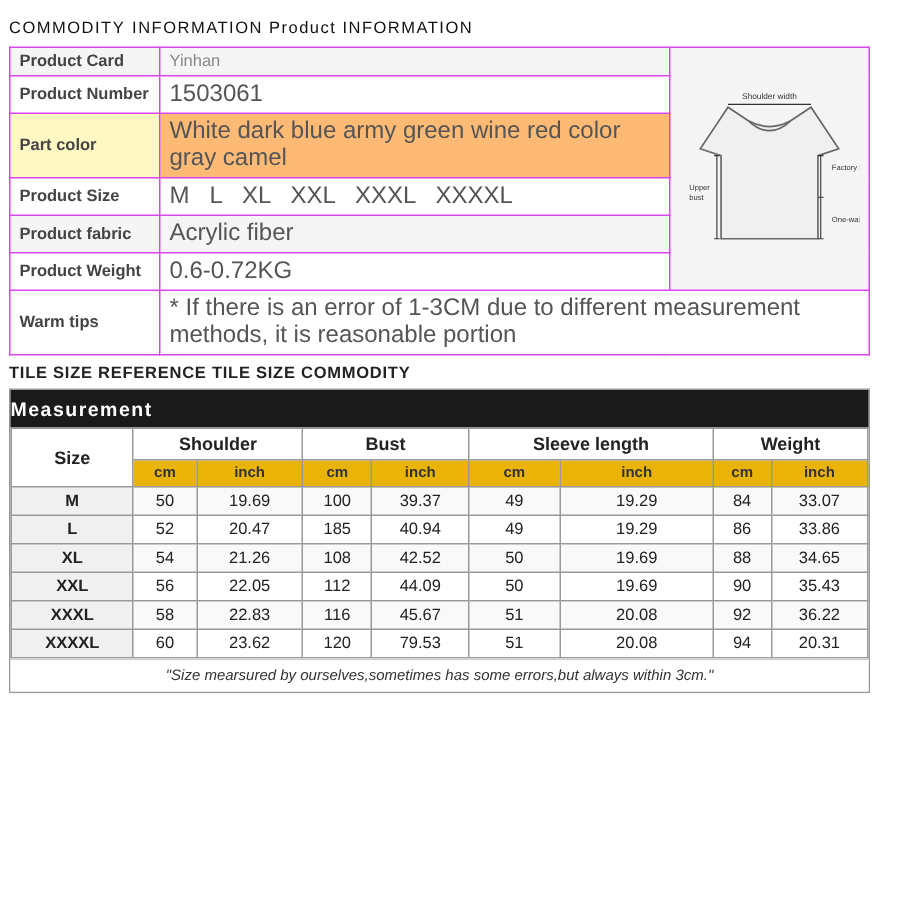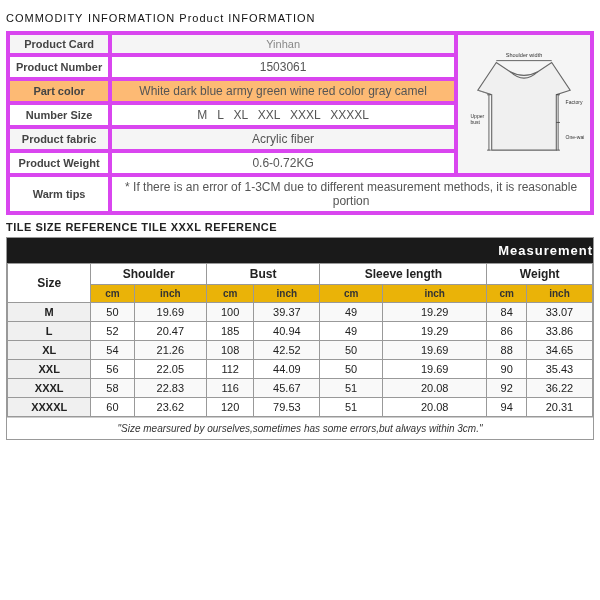--- a/index.html
+++ b/index.html
@@ -6,61 +6,60 @@
     body {
       font-family: Arial, sans-serif;
       font-size: 11px;
       background: #fff;
       width: 600px;
       min-height: 600px;
       color: #222;
     }
     .outer {
       width: 600px;
-      padding: 10px 6px 10px 6px;
+      padding: 10px 20px 10px 6px;
     }
     .commodity-header {
       font-size: 13px;
       font-weight: bold;
       letter-spacing: 1px;
       margin-bottom: 6px;
       color: #111;
     }
     .commodity-header span {
       font-weight: normal;
       font-size: 11px;
     }
     .info-table {
       width: 100%;
       border-collapse: collapse;
       border: 1px solid #bbb;
       margin-bottom: 0;
     }
     .info-table td {
-      border: 4px solid #d946ef;
+      border: 1px solid #d946ef;
       padding: 3px 6px;
       vertical-align: middle;
-      text-align: center;
     }
     .info-table tr:nth-child(odd) td {
       background: #f5f5f5;
     }
     .info-table tr:nth-child(even) td {
       background: #fff;
     }
     .info-table .label-cell {
       font-weight: bold;
       color: #444;
       width: 100px;
       white-space: nowrap;
       font-size: 11px;
     }
     .info-table .value-cell {
       color: #555;
-      font-size: 12px;
+      font-size: 16px;
     }
     .info-table .part-color-row td {
       background: #e8e8e8;
     }
     .info-table .value-cell.yinhan {
       color: #888;
       font-size: 11px;
     }
     .diagram-cell {
       width: 130px;
@@ -91,21 +90,21 @@
       color: #222;
       letter-spacing: 0.5px;
     }
     .measurement-table-wrap {
       width: 100%;
       border: 1px solid #999;
     }
     .meas-title-row {
       background: #1a1a1a;
       color: #fff;
-      text-align: right;
+      text-align: left;
       font-size: 13px;
       font-weight: bold;
       padding: 5px 0;
       letter-spacing: 1px;
     }
     .meas-table {
       width: 100%;
       border-collapse: collapse;
     }
     .meas-table th, .meas-table td {
@@ -191,43 +190,43 @@
               <line x1="10" y1="50" x2="25" y2="55" stroke="#888" stroke-width="0.6" stroke-dasharray="2,1"></line>
             </svg>
           </div>
         </td>
       </tr>
       <tr>
         <td class="label-cell">Product Number</td>
         <td class="value-cell">1503061</td>
       </tr>
       <tr class="part-color-row">
-        <td class="label-cell" style="background:#fdba74;">Part color</td>
+        <td class="label-cell" style="background:#fef9c3;">Part color</td>
         <td class="value-cell" style="background:#fdba74;">White dark blue army green wine red color gray camel</td>
       </tr>
       <tr>
-        <td class="label-cell">Number Size</td>
+        <td class="label-cell">Product Size</td>
         <td class="value-cell">M &nbsp; L &nbsp; XL &nbsp; XXL &nbsp; XXXL &nbsp; XXXXL</td>
       </tr>
       <tr>
         <td class="label-cell">Product fabric</td>
         <td class="value-cell">Acrylic fiber</td>
       </tr>
       <tr>
         <td class="label-cell">Product Weight</td>
         <td class="value-cell">0.6-0.72KG</td>
       </tr>
       <tr class="warm-tips-row">
         <td class="label-cell">Warm tips</td>
         <td class="value-cell" colspan="2">* If there is an error of 1-3CM due to different measurement methods, it is reasonable portion</td>
       </tr>
     </tbody>
   </table>
 
-  <div class="tile-ref-header">TILE SIZE REFERENCE TILE XXXL REFERENCE</div>
+  <div class="tile-ref-header">TILE SIZE REFERENCE TILE SIZE COMMODITY</div>
 
   <div class="measurement-table-wrap">
     <div class="meas-title-row">Measurement</div>
     <table class="meas-table">
       <thead>
         <tr>
           <th rowspan="2">Size</th>
           <th colspan="2">Shoulder</th>
           <th colspan="2">Bust</th>
           <th colspan="2">Sleeve length</th>

